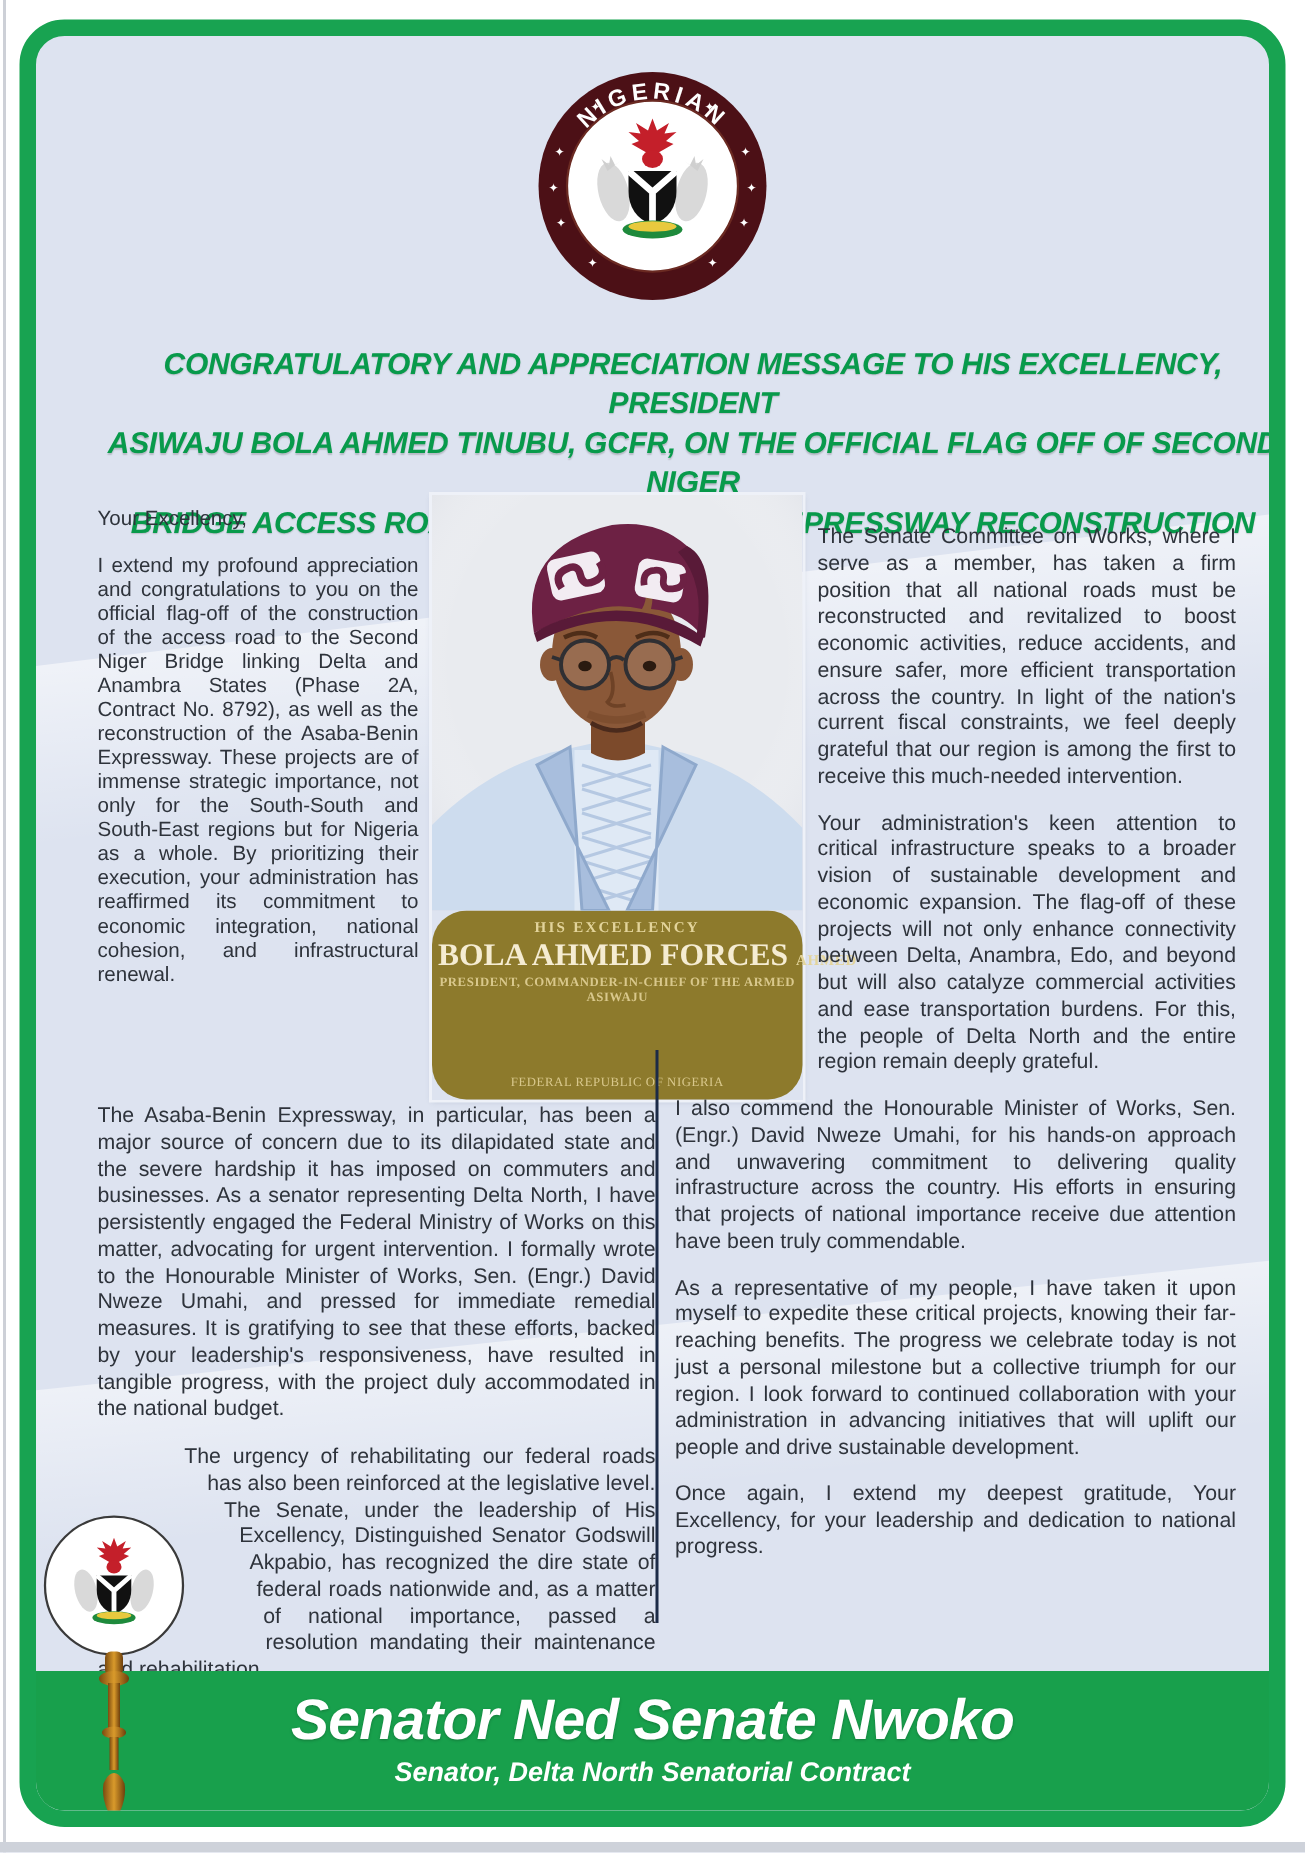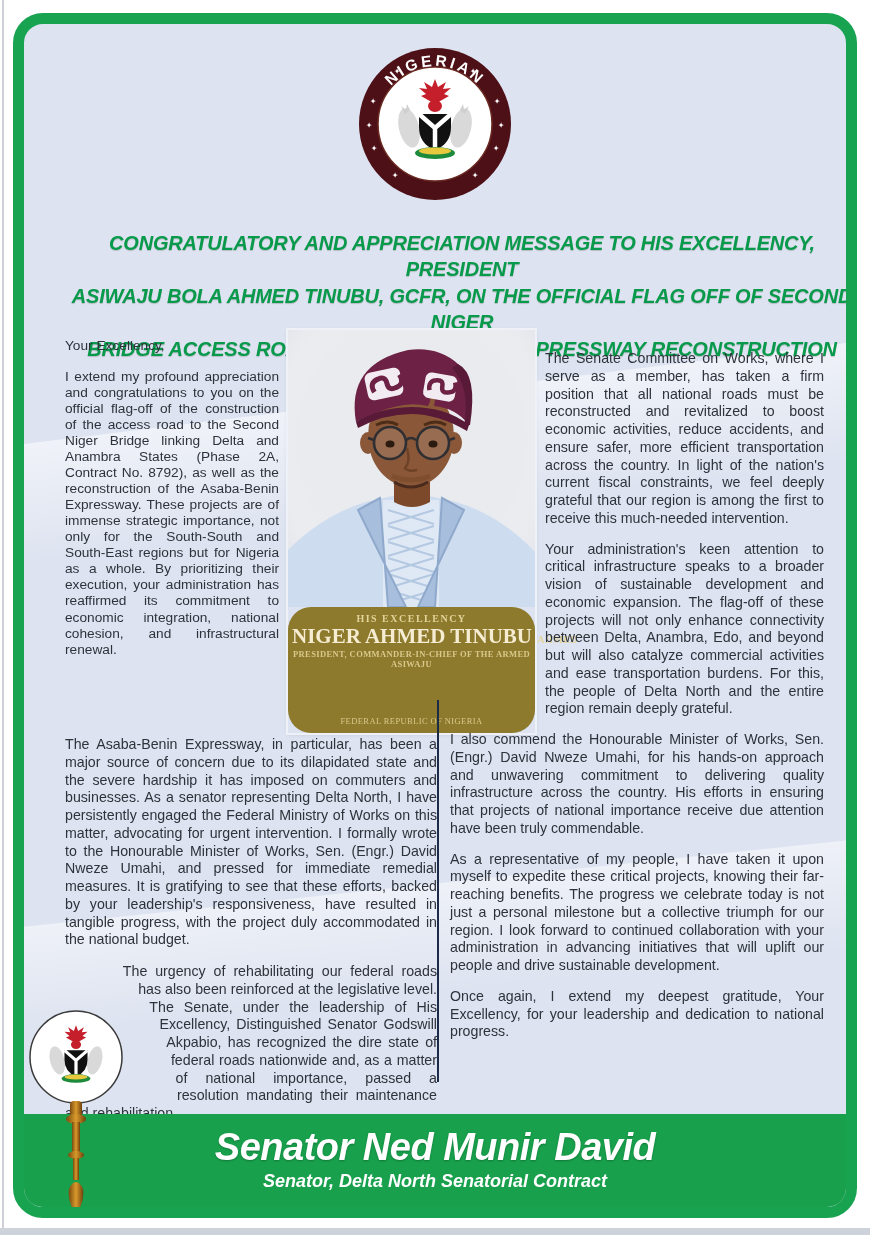--- a/index.html
+++ b/index.html
@@ -178,21 +178,21 @@
       <path d="M118,110 q5,-4 10,0" stroke="#2f2f33" stroke-width="2.6" fill="none"></path>
       <path d="M86,110 L80,108 M161,110 L167,108" stroke="#2f2f33" stroke-width="2.6"></path>
       <ellipse cx="102" cy="114" rx="4.5" ry="3.5" fill="#2a1a10"></ellipse>
       <ellipse cx="145" cy="114" rx="4.5" ry="3.5" fill="#2a1a10"></ellipse>
       <path d="M119,118 q4,14 -2,20 q3,4 12,2" stroke="#6e4226" stroke-width="2.5" fill="none"></path>
       <path d="M106,152 q17,10 34,0" stroke="#4a2a1c" stroke-width="3" fill="none"></path>
       <path d="M104,146 q19,8 38,0" stroke="#6e4226" stroke-width="5" opacity=".45" fill="none"></path>
     </svg>
     <div class="photo-caption">
       <div class="cap-pre">HIS EXCELLENCY</div>
-      <div class="cap-name"><span>NIGER AHMED TINUBU</span>&nbsp;<span class="cap-gcfr">AHMED</span></div>
+      <div class="cap-name"><span>BOLA AHMED FORCES</span>&nbsp;<span class="cap-gcfr">AHMED</span></div>
       <div class="cap-l1">PRESIDENT, COMMANDER-IN-CHIEF OF THE ARMED ASIWAJU</div>
       <div class="cap-l2">FEDERAL REPUBLIC OF NIGERIA</div>
     </div>
   </div>
 
   <div class="col-right">
     <span class="photo-gap-float"></span>
     <p>The Senate Committee on Works, where I serve as a member, has taken a firm position that all national roads must be reconstructed and revitalized to boost economic activities, reduce accidents, and ensure safer, more efficient transportation across the country. In light of the nation's current fiscal constraints, we feel deeply grateful that our region is among the first to receive this much-needed intervention.</p>
     <p>Your administration's keen attention to critical infrastructure speaks to a broader vision of sustainable development and economic expansion. The flag-off of these projects will not only enhance connectivity between Delta, Anambra, Edo, and beyond but will also catalyze commercial activities and ease transportation burdens. For this, the people of Delta North and the entire region remain deeply grateful.</p>
     <p>I also commend the Honourable Minister of Works, Sen. (Engr.) David Nweze Umahi, for his hands-on approach and unwavering commitment to delivering quality infrastructure across the country. His efforts in ensuring that projects of national importance receive due attention have been truly commendable.</p>
@@ -229,18 +229,18 @@
     </g>
     <rect x="46" y="92" width="12" height="16" rx="4" fill="url(#gold)"></rect>
     <ellipse cx="52" cy="110" rx="10" ry="5" fill="url(#gold)"></ellipse>
     <rect x="48" y="113" width="8" height="30" fill="url(#gold)"></rect>
     <ellipse cx="52" cy="146" rx="8" ry="4" fill="url(#gold)"></ellipse>
     <rect x="49" y="149" width="6" height="22" fill="url(#gold)"></rect>
     <path d="M52,206 q-9,-14 -7,-26 q3,-7 7,-7 q4,0 7,7 q2,12 -7,26 z" fill="url(#gold)"></path>
   </svg>
 
   <div class="footer">
-    <div class="footer-name">Senator Ned Munir David</div>
+    <div class="footer-name">Senator Ned Senate Nwoko</div>
     <div class="footer-role">Senator, Delta North Senatorial Contract</div>
   </div>
 </div>
 
 <div class="scan-bottom-edge"></div>
 
 </body></html>

